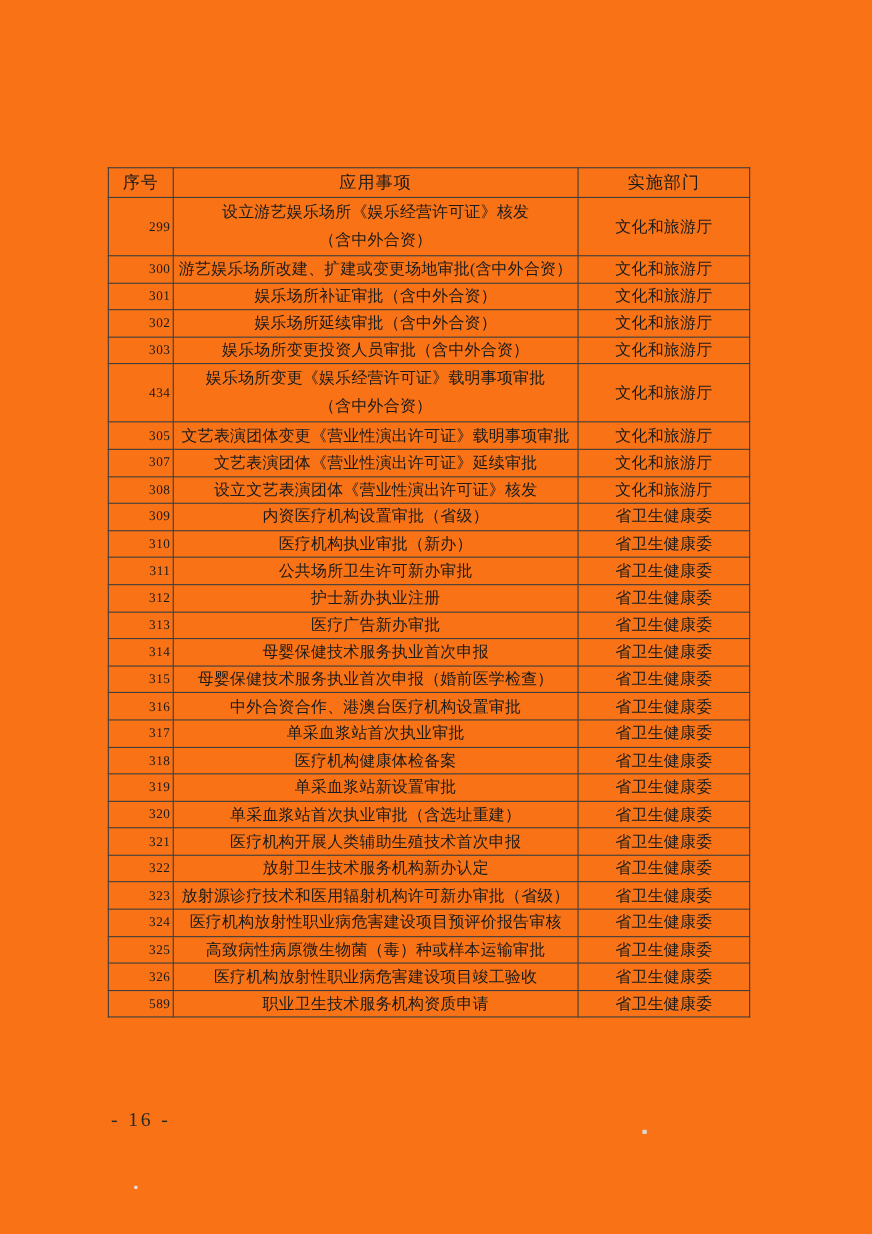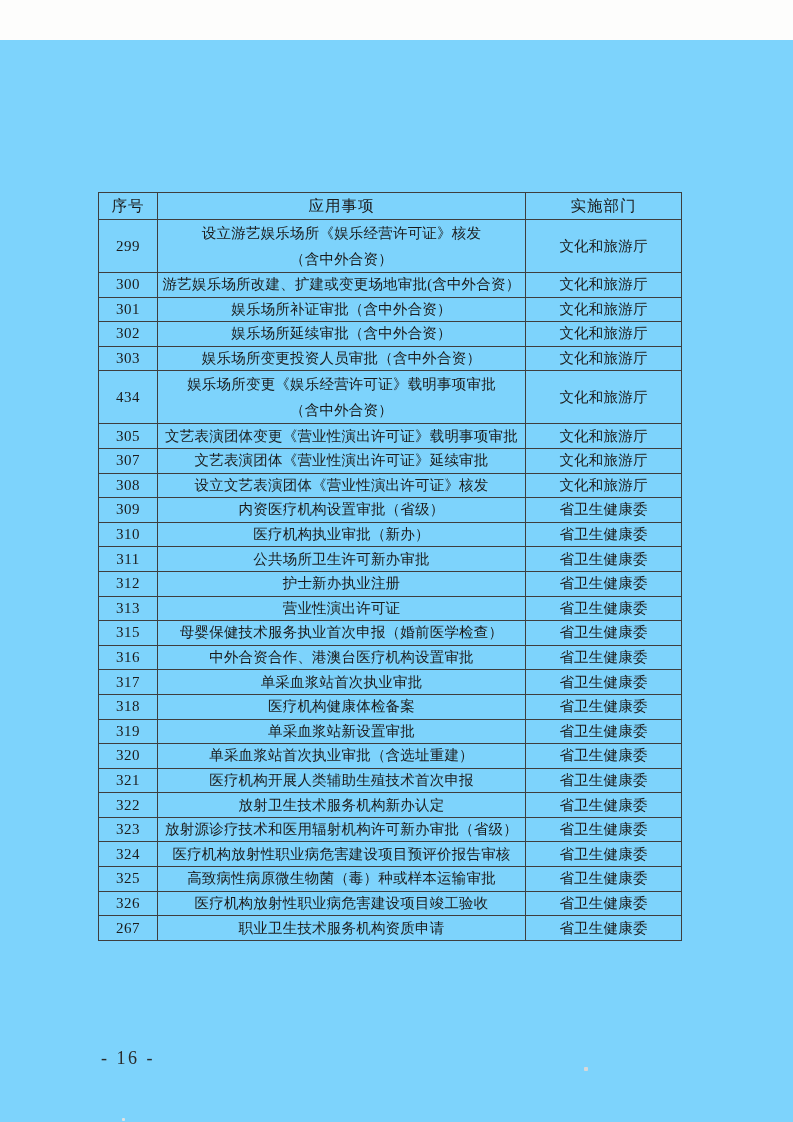--- a/index.html
+++ b/index.html
@@ -4,21 +4,21 @@
 <style>
   html,body { margin:0; padding:0; }
   body {
     width:793px; height:1122px;
     background:#fdfdfc;
     position:relative;
     font-family:"Liberation Serif","DejaVu Serif",serif;
     color:#1b1b1b;
     overflow:hidden;
   }
-  .sheet { position:absolute; inset:0; background:#7dd3fc;margin-top:40px; }
+  .sheet { position:absolute; inset:0; background:#f97316; }
 
   table.doc-table {
     position:absolute;
     left:98px; top:152px;
     width:583px;
     border-collapse:collapse;
     table-layout:fixed;
   }
   .doc-table th, .doc-table td {
     border:1.6px solid #3e3e3e;
@@ -33,21 +33,21 @@
   }
   .doc-table th {
     font-size:15.5px;
     height:26px;
     letter-spacing:1px;
   }
   tr.single { height:24.6px; }
   tr.double { height:53px; }
   tr.double td .line { line-height:26px; }
   .line2:empty { display:none; }
-  td.no-cell { font-size:15px; letter-spacing:0.5px; }
+  td.no-cell { font-size:12px; letter-spacing:0.5px;text-align:right; }
 
   .page-footer {
     position:absolute;
     left:101px; top:1008px;
     font-size:18px;
     letter-spacing:2.5px;
     color:#2a2a2a;
   }
   .speck {
     position:absolute;
@@ -145,21 +145,26 @@
       <td>公共场所卫生许可新办审批</td>
       <td>省卫生健康委</td>
     </tr>
     <tr class="single">
       <td class="no-cell">312</td>
       <td>护士新办执业注册</td>
       <td>省卫生健康委</td>
     </tr>
     <tr class="single">
       <td class="no-cell">313</td>
-      <td>营业性演出许可证</td>
+      <td>医疗广告新办审批</td>
+      <td>省卫生健康委</td>
+    </tr>
+    <tr class="single">
+      <td class="no-cell">314</td>
+      <td>母婴保健技术服务执业首次申报</td>
       <td>省卫生健康委</td>
     </tr>
     <tr class="single">
       <td class="no-cell">315</td>
       <td>母婴保健技术服务执业首次申报（婚前医学检查）</td>
       <td>省卫生健康委</td>
     </tr>
     <tr class="single">
       <td class="no-cell">316</td>
       <td>中外合资合作、港澳台医疗机构设置审批</td>
@@ -209,21 +214,21 @@
       <td class="no-cell">325</td>
       <td>高致病性病原微生物菌（毒）种或样本运输审批</td>
       <td>省卫生健康委</td>
     </tr>
     <tr class="single">
       <td class="no-cell">326</td>
       <td>医疗机构放射性职业病危害建设项目竣工验收</td>
       <td>省卫生健康委</td>
     </tr>
     <tr class="single">
-      <td class="no-cell">267</td>
+      <td class="no-cell">589</td>
       <td>职业卫生技术服务机构资质申请</td>
       <td>省卫生健康委</td>
     </tr>
   </tbody>
     </table>
 
   <div class="page-footer">- 16 -</div>
 
   <div class="speck speck-1"></div>
   <div class="speck speck-2"></div>

